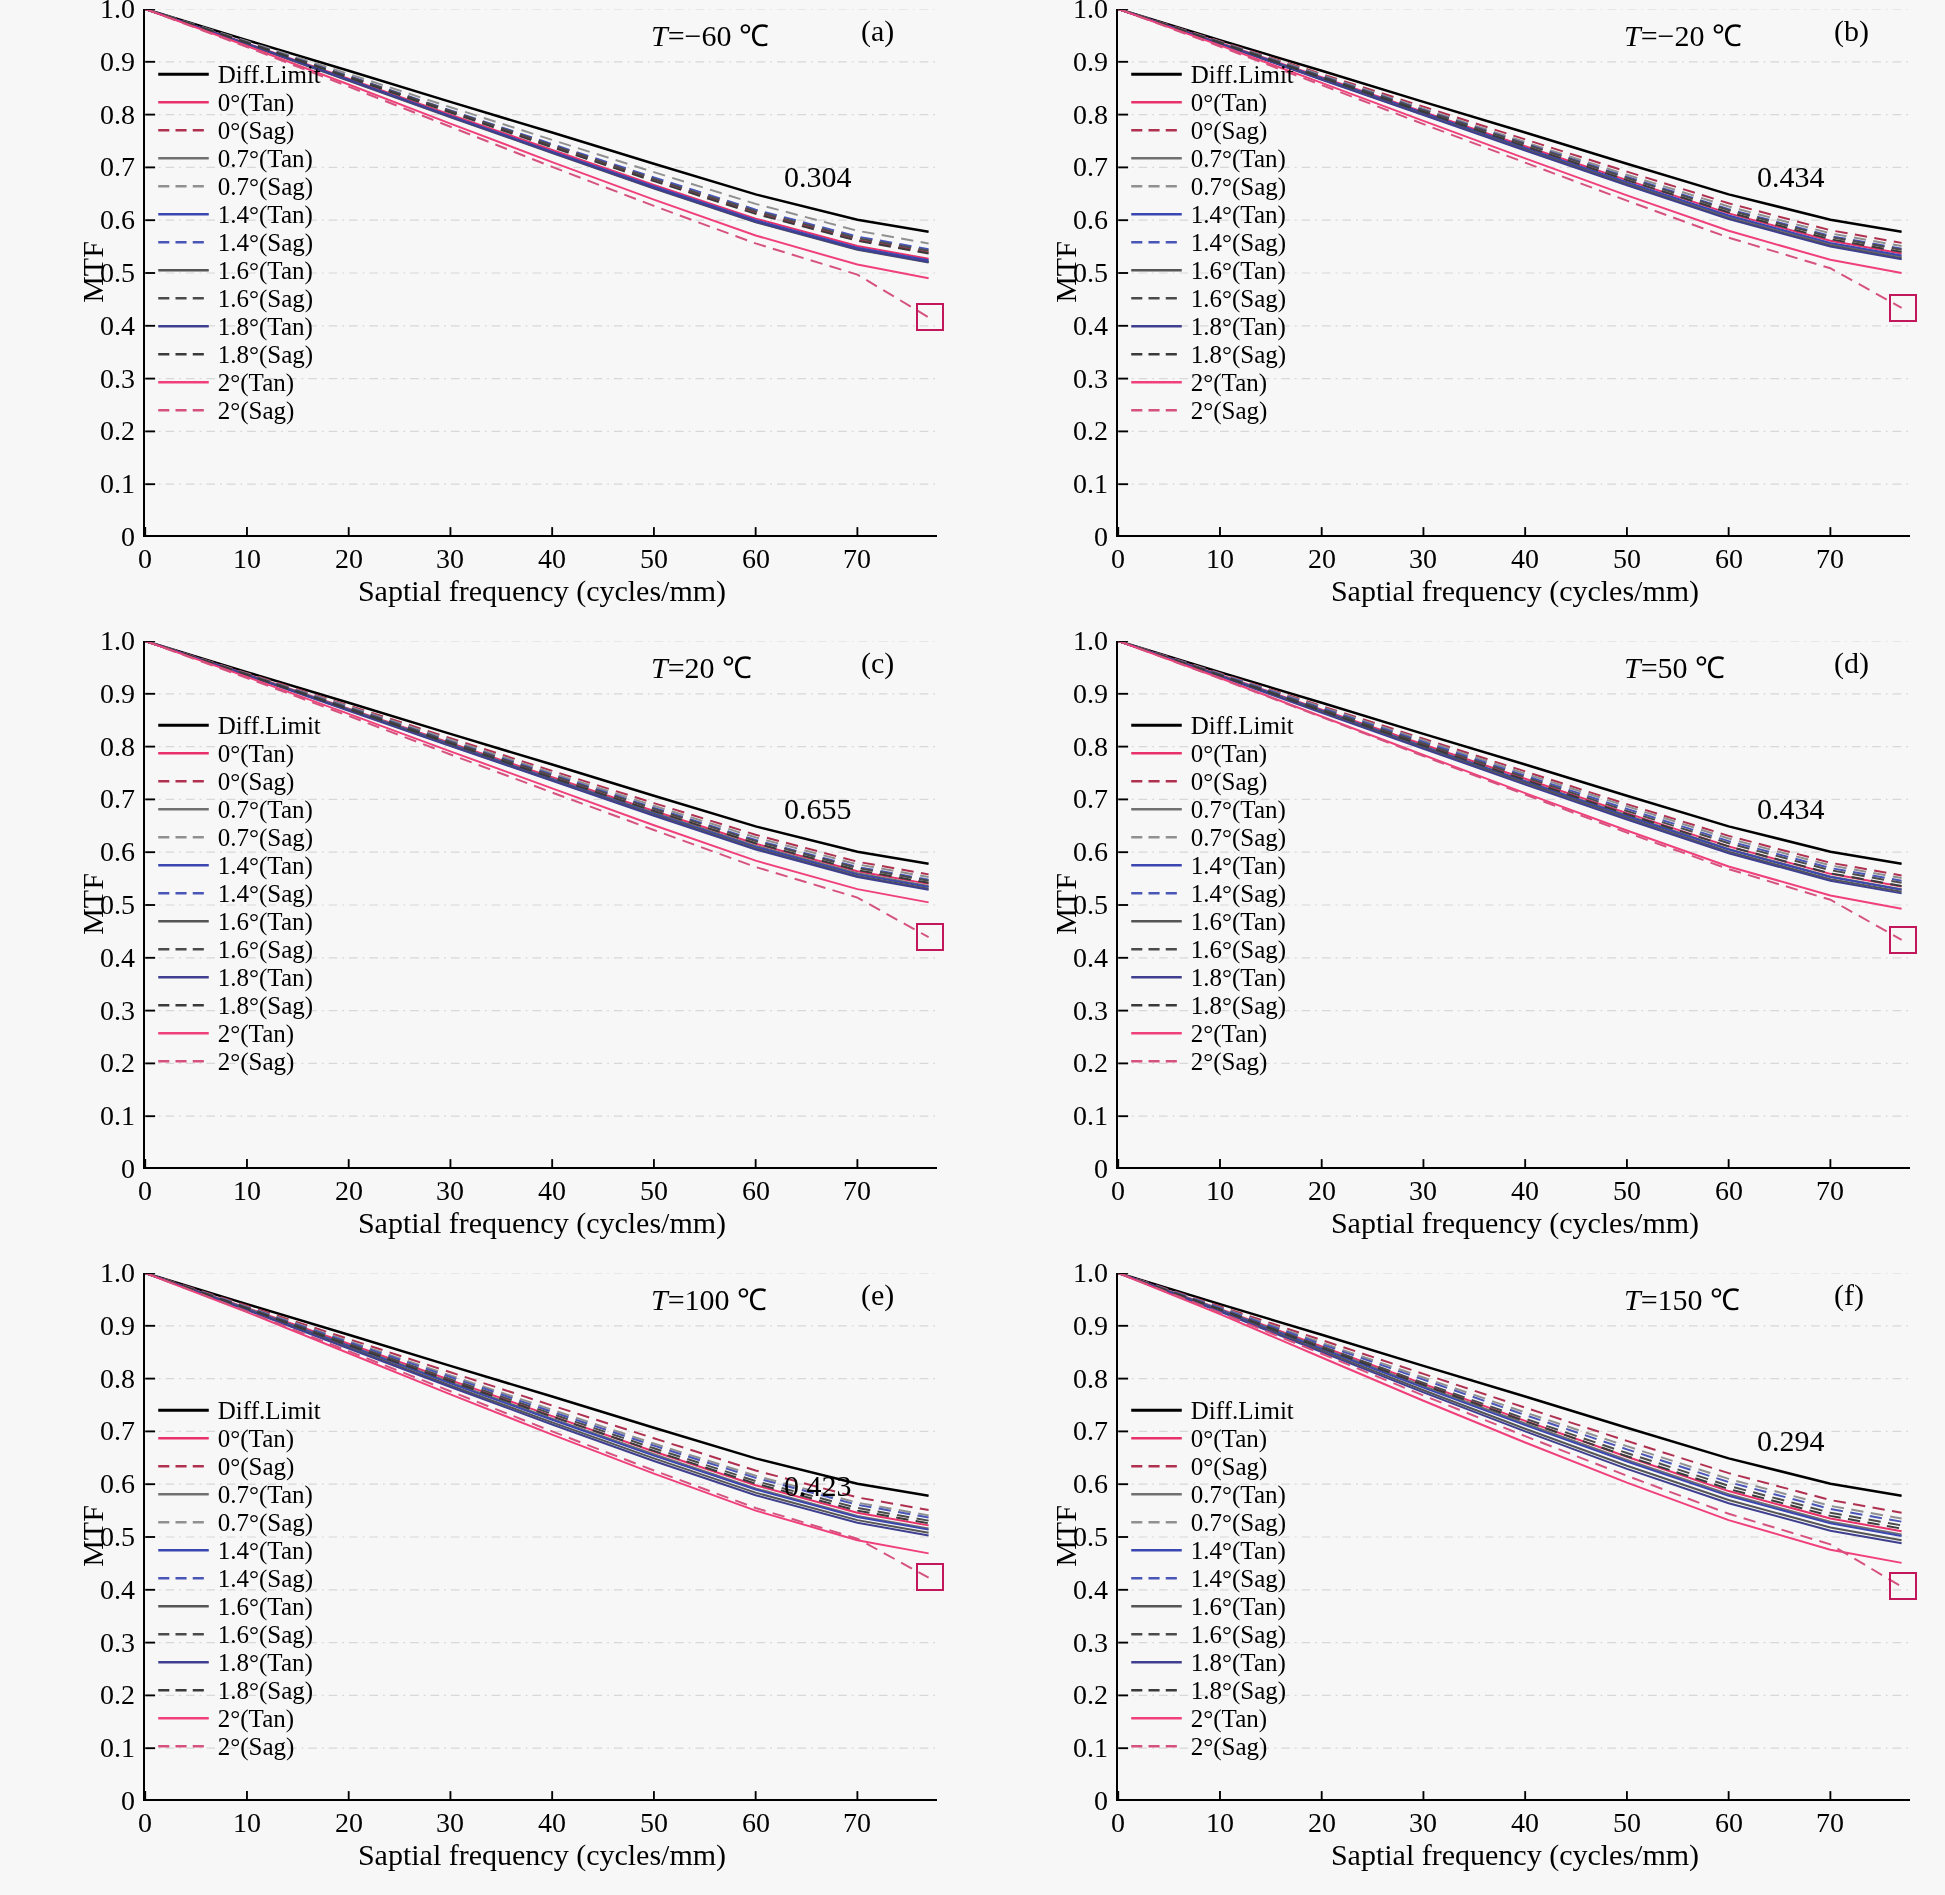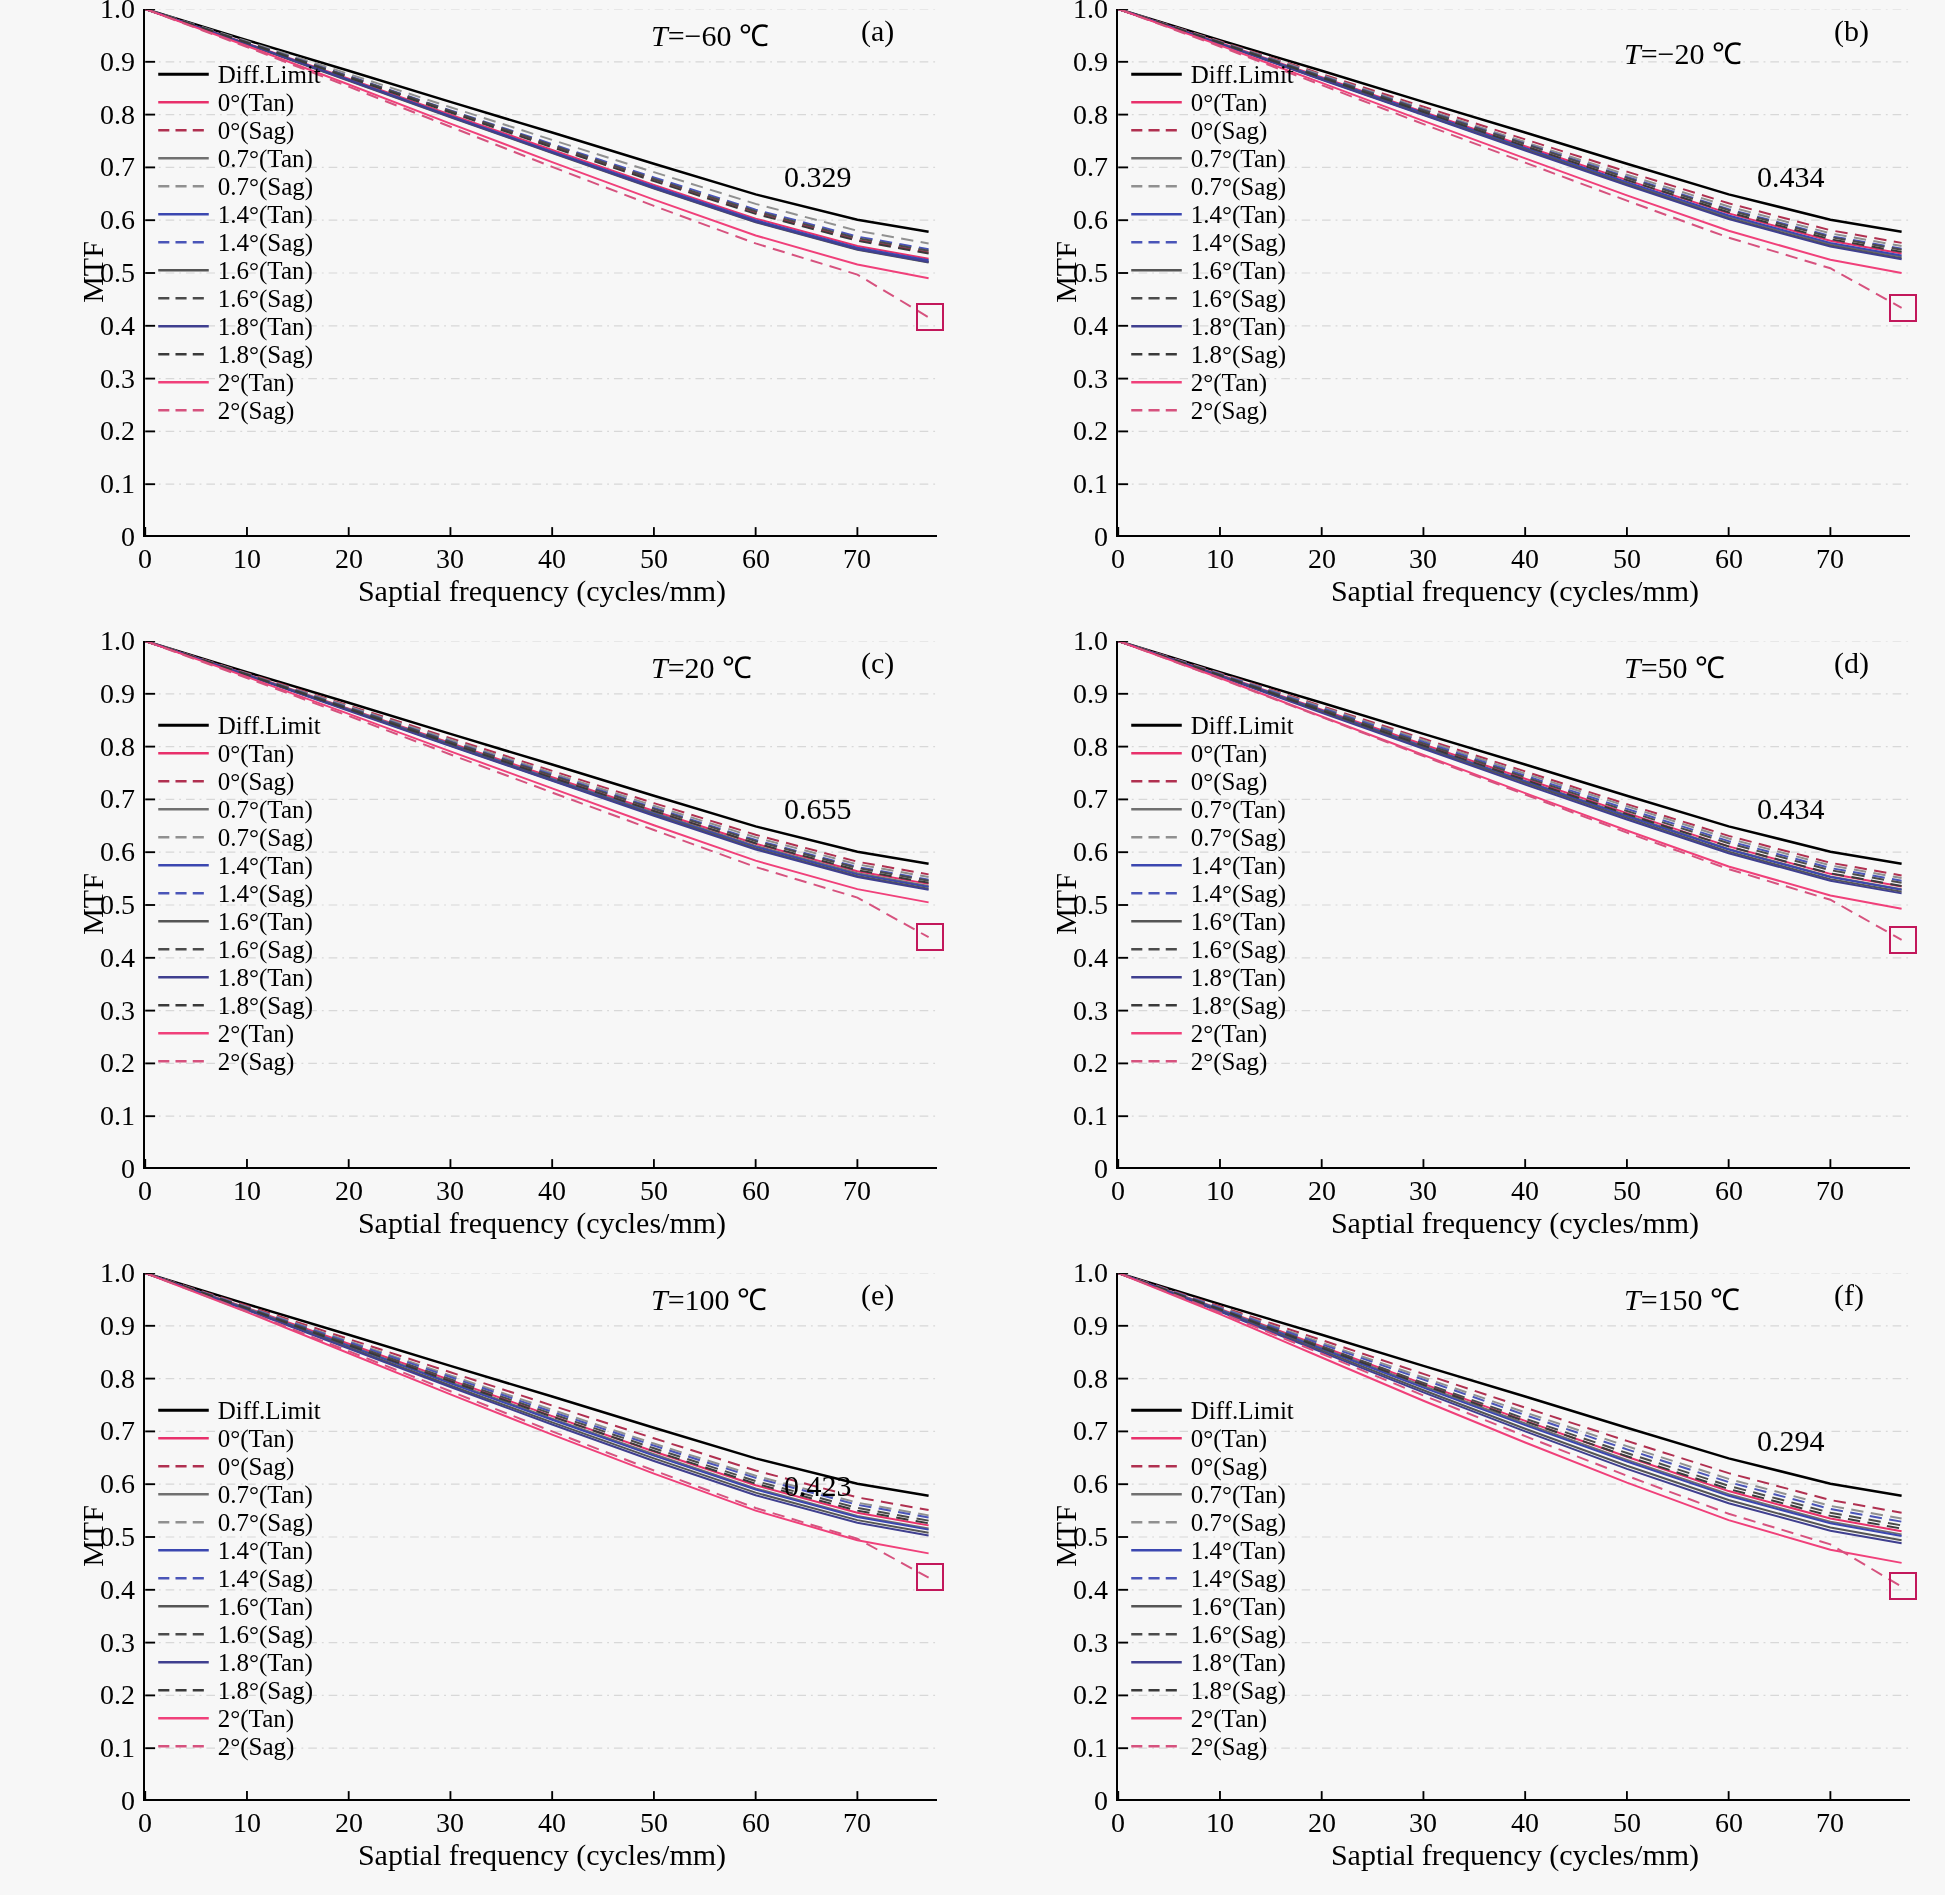--- a/index.html
+++ b/index.html
@@ -184,21 +184,21 @@
         <div class="xtick" style="left: 204px;">20</div>
         <div class="xtick" style="left: 305px;">30</div>
         <div class="xtick" style="left: 407px;">40</div>
         <div class="xtick" style="left: 509px;">50</div>
         <div class="xtick" style="left: 611px;">60</div>
         <div class="xtick" style="left: 712px;">70</div>
         <div class="ylabel">MTF</div>
         <div class="xlabel">Saptial frequency (cycles/mm)</div>
         <div class="temp-label" style="left: 506px; top: 5px;"><span style="font-style:italic">T</span>=−60 ℃</div>
         <div class="panel-letter" style="left: 716px; top: 5px;">(a)</div>
-        <div class="value-label" style="left: 639px; top: 151px;">0.329</div>
+        <div class="value-label" style="left: 639px; top: 151px;">0.304</div>
         <div class="marker-box" style="width: 28px; height: 28px; left: 771px; top: 294px;"></div>
         <div class="legend" style="left: 12.4px; top: 52px;">
           <div class="legend-row">
             <span class="legend-key">
               <svg width="53" height="12.4" viewBox="0 0 86 20">
                 <line x1="2" y1="10" x2="84" y2="10" stroke="#000000" stroke-width="5"></line>
               </svg>
             </span>
             <span class="legend-text">Diff.Limit</span>
           </div>
@@ -361,21 +361,21 @@
         <div class="xtick" style="left: 0px;">0</div>
         <div class="xtick" style="left: 102px;">10</div>
         <div class="xtick" style="left: 204px;">20</div>
         <div class="xtick" style="left: 305px;">30</div>
         <div class="xtick" style="left: 407px;">40</div>
         <div class="xtick" style="left: 509px;">50</div>
         <div class="xtick" style="left: 611px;">60</div>
         <div class="xtick" style="left: 712px;">70</div>
         <div class="ylabel">MTF</div>
         <div class="xlabel">Saptial frequency (cycles/mm)</div>
-        <div class="temp-label" style="left: 506px; top: 23px;"><span style="font-style:italic">T</span>=−20 ℃</div>
+        <div class="temp-label" style="left: 506px; top: 5px;"><span style="font-style:italic">T</span>=−20 ℃</div>
         <div class="panel-letter" style="left: 716px; top: 5px;">(b)</div>
         <div class="value-label" style="left: 639px; top: 151px;">0.434</div>
         <div class="marker-box" style="width: 28px; height: 28px; left: 771px; top: 285px;"></div>
         <div class="legend" style="left: 12.4px; top: 52px;">
           <div class="legend-row">
             <span class="legend-key">
               <svg width="53" height="12.4" viewBox="0 0 86 20">
                 <line x1="2" y1="10" x2="84" y2="10" stroke="#000000" stroke-width="5"></line>
               </svg>
             </span>

